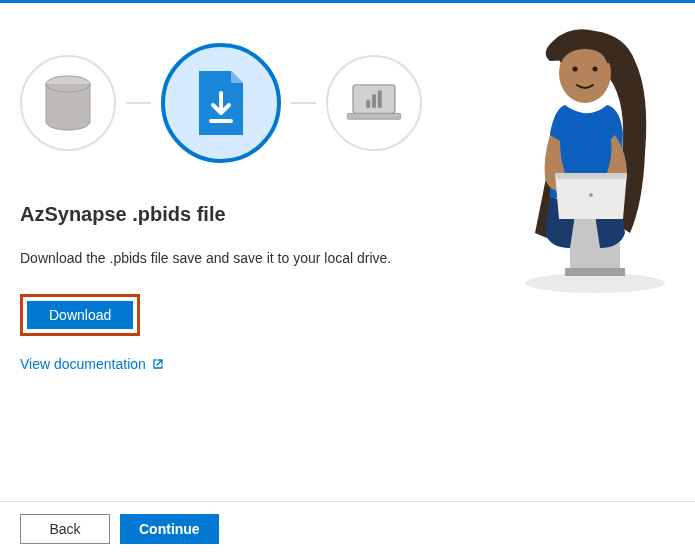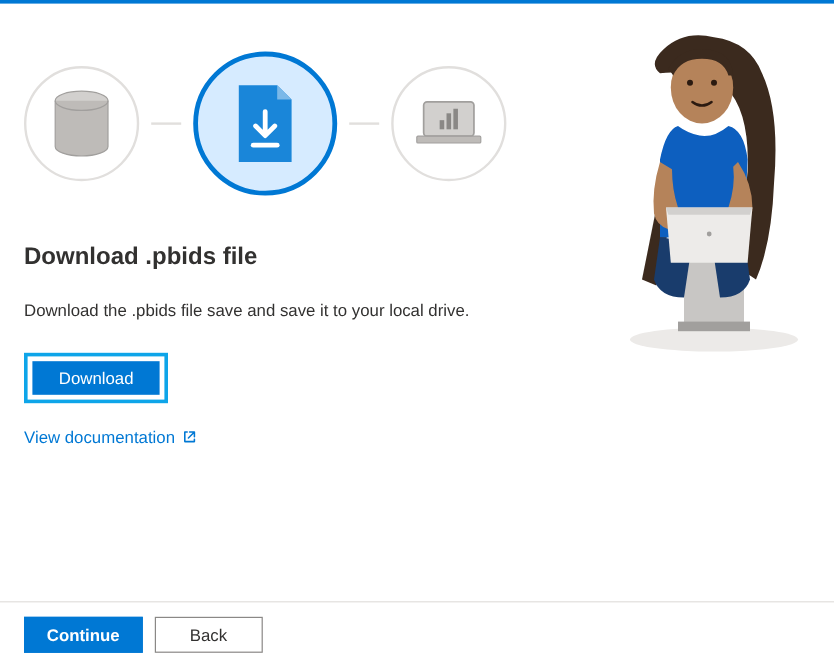--- a/index.html
+++ b/index.html
@@ -87,21 +87,21 @@
       font-size: 14px;
     }
     .file-link .dl-arrow {
       width: 16px;
       height: 16px;
       flex-shrink: 0;
     }
     .file-link .fname { color: #323130; }
     .dl-button-wrap {
       display: inline-block;
-      border: 3px solid #0ea5e9;
+      border: 3px solid #c2410c;
       padding: 4px;
       margin-bottom: 20px;
     }
     .dl-button {
       background: #0078d4;
       color: #fff;
       border: none;
       padding: 6px 22px;
       font-size: 14px;
       cursor: pointer;
@@ -197,37 +197,37 @@
     <path d="M70 82 Q60 85 55 110 L55 175 L125 175 L128 110 Q125 85 112 82 Q100 92 88 90 Q78 88 70 82 Z" fill="#0d5fbf"></path>
     <path d="M55 112 Q48 135 50 155 Q52 165 62 168 L70 150 Q65 135 65 118 Z" fill="#b5835a"></path>
     <path d="M120 112 Q132 130 132 150 Q132 162 122 166 L112 150 Q118 132 116 116 Z" fill="#b5835a"></path>
     <path d="M55 175 L50 210 Q55 225 75 225 L82 178 Z" fill="#193c6c"></path>
     <path d="M98 178 L105 225 Q125 225 130 210 L125 175 Z" fill="#193c6c"></path>
     <path d="M60 150 L132 150 L128 196 L64 196 Z" fill="#edebe9"></path>
     <path d="M60 150 L132 150 L130 156 L62 156 Z" fill="#d2d0ce"></path>
     <circle cx="96" cy="172" r="2" fill="#a19f9d"></circle>
   </svg>
 
-  <h2>Download .pbids file</h2>
+  <h2>AzSynapse .pbids file</h2>
 
   <p class="desc">Download the .pbids file save and save it to your local drive.</p>
 
 
   <div class="dl-button-wrap">
     <button class="dl-button">Download</button>
   </div>
 
   <div>
     <a class="doc-link">
       <span>View documentation</span>
       <svg width="12" height="12" viewBox="0 0 12 12">
         <path d="M4 2 L2 2 L2 10 L10 10 L10 8 M6 2 L10 2 L10 6 M10 2 L5 7" stroke="#0078d4" stroke-width="1.3" fill="none" stroke-linecap="round" stroke-linejoin="round"></path>
       </svg>
     </a>
   </div>
 
 </div>
 
 <div class="footer">
+  <button class="btn btn-secondary">Back</button>
   <button class="btn btn-primary">Continue</button>
-  <button class="btn btn-secondary">Back</button>
   <div class="spacer"></div>
 </div>
 
 </body></html>

